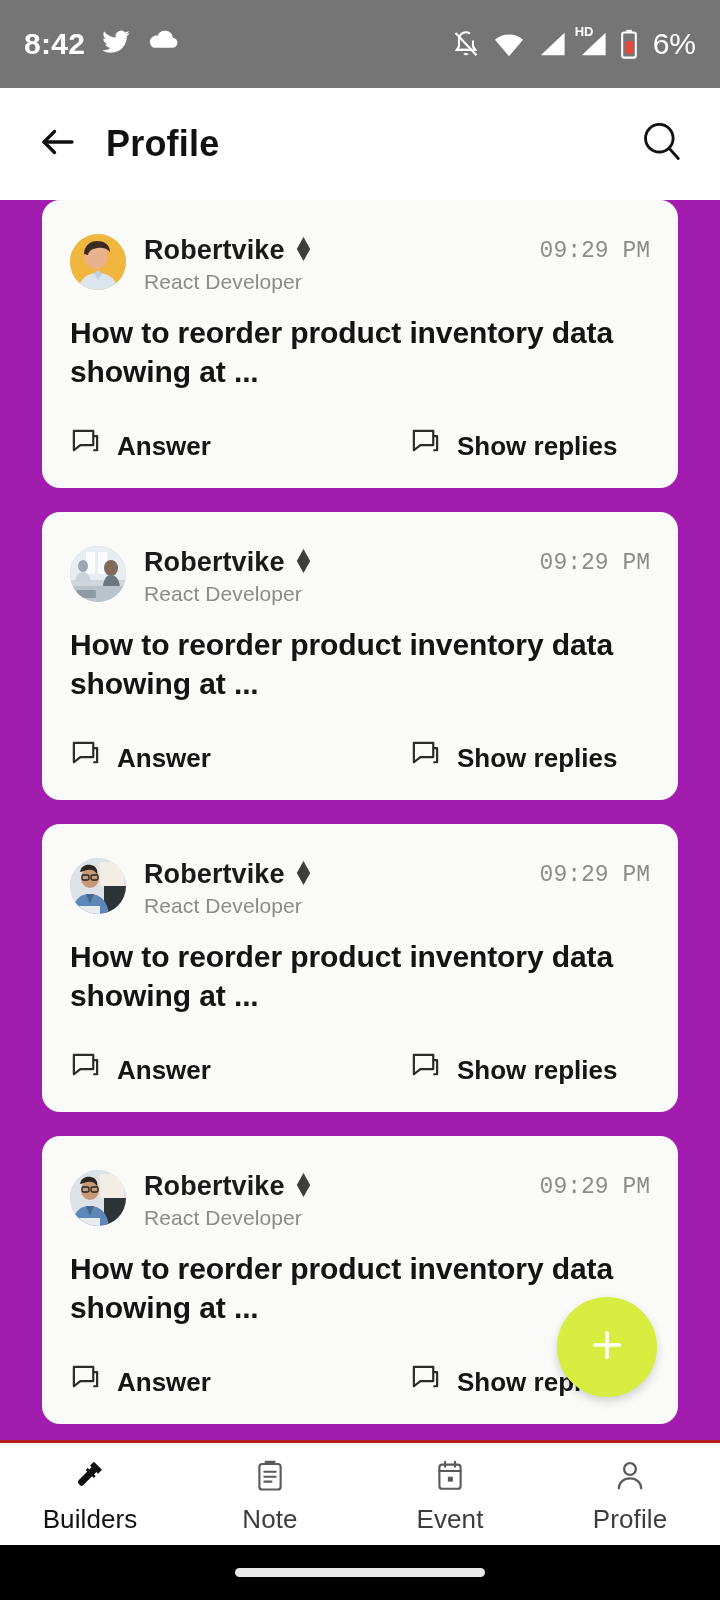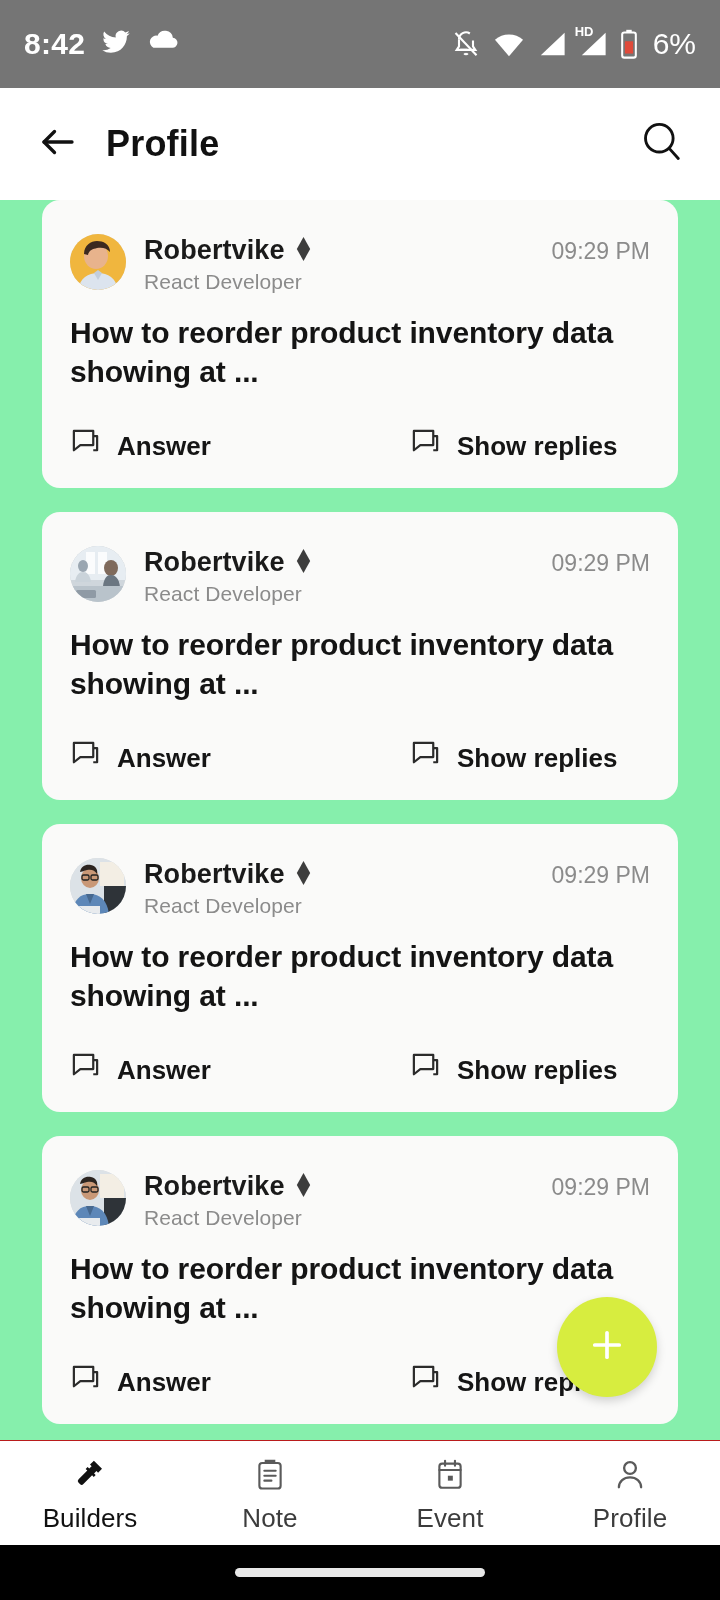--- a/index.html
+++ b/index.html
@@ -31,41 +31,41 @@
   }
   .back-btn{ width:56px; height:56px; display:flex; align-items:center; justify-content:center; }
   .title{
     font-size:36px; font-weight:700; color:#111; margin-left:20px; letter-spacing:.2px;
   }
   .search-btn{ margin-left:auto; width:56px; height:56px; display:flex; align-items:center; justify-content:center; }
 
   
   .feed{
     position:absolute; top:200px; left:0; width:720px; height:1240px;
-    overflow:hidden; background:#86efac;
+    overflow:hidden; background:#a21caf;
   }
   .card{
     position:relative;
     margin:0 42px 24px 42px;
     background:#FAFAF9;
     border-radius:18px;
     padding:34px 28px 26px 28px;
   }
   .card-head{ display:flex; align-items:flex-start; }
   .avatar{
     width:56px; height:56px; border-radius:50%;
     flex:0 0 56px; overflow:hidden; position:relative;
     background:#d9d9d9;
   }
   .avatar svg{ display:block; width:56px; height:56px; }
   .identity{ margin-left:18px; padding-top:1px; flex:1 1 auto; min-width:0; }
   .nameline{ display:flex; align-items:center; gap:10px; }
   .uname{ font-size:27px; font-weight:700; color:#1a1a1a; letter-spacing:.1px; }
   .role{ font-size:21px; color:#8b8b8b; margin-top:4px; letter-spacing:.1px; }
-  .time{ font-size:23px; color:#8b8b8b; margin-left:auto; padding-top:4px; white-space:nowrap; }
+  .time{ font-size:23px; color:#8b8b8b; margin-left:auto; padding-top:4px; white-space:nowrap;font-family:Liberation Mono, monospace; }
   .card-title{
     font-size:30px; font-weight:700; color:#141414; line-height:1.30;
     margin-top:19px; letter-spacing:-.1px;
   }
   .card-actions{ display:flex; align-items:center; margin-top:36px; }
   .action{ display:flex; align-items:flex-end; gap:16px; }
   .action.answer{ width:340px; }
   .action-label{ font-size:26px; font-weight:700; color:#151515; }
 
   
@@ -73,21 +73,21 @@
     position:absolute; left:557px; top:1297px;
     width:100px; height:100px; border-radius:50%;
     background:#D7ED3F;
     display:flex; align-items:center; justify-content:center;
     box-shadow:0 4px 10px rgba(0,0,0,.17);
   }
 
   
   .bottomnav{
     position:absolute; left:0; top:1440px; width:720px; height:105px;
-    background:#fff; border-top:1px solid #b91c1c;
+    background:#fff; border-top:3px solid #b91c1c;
     display:flex; align-items:center;
   }
   .navitem{
     flex:1 1 25%; display:flex; flex-direction:column; align-items:center; justify-content:center; gap:11px;
   }
   .nav-ico{ height:40px; display:flex; align-items:flex-end; }
   .nav-label{ font-size:26px; color:#3c3c3c; letter-spacing:.1px; }
   .navitem.active .nav-label{ color:#111; }
 
   

